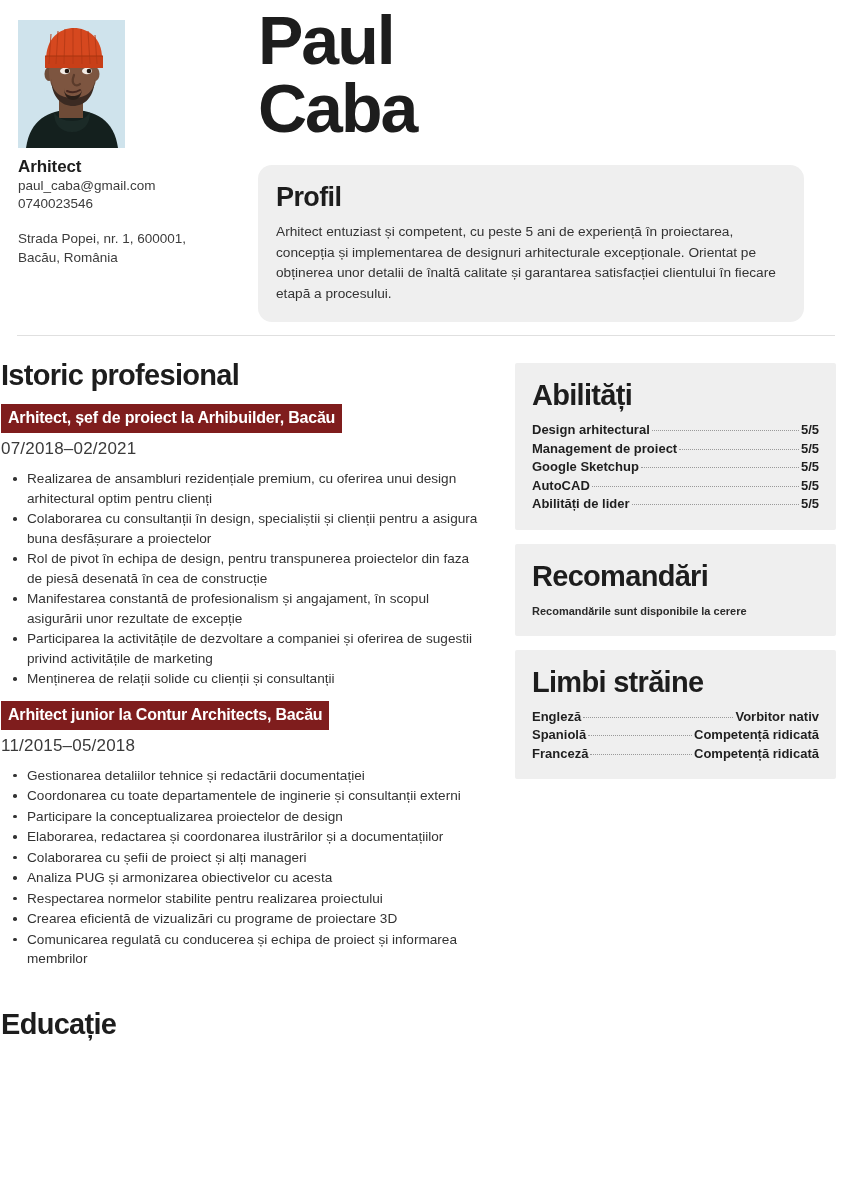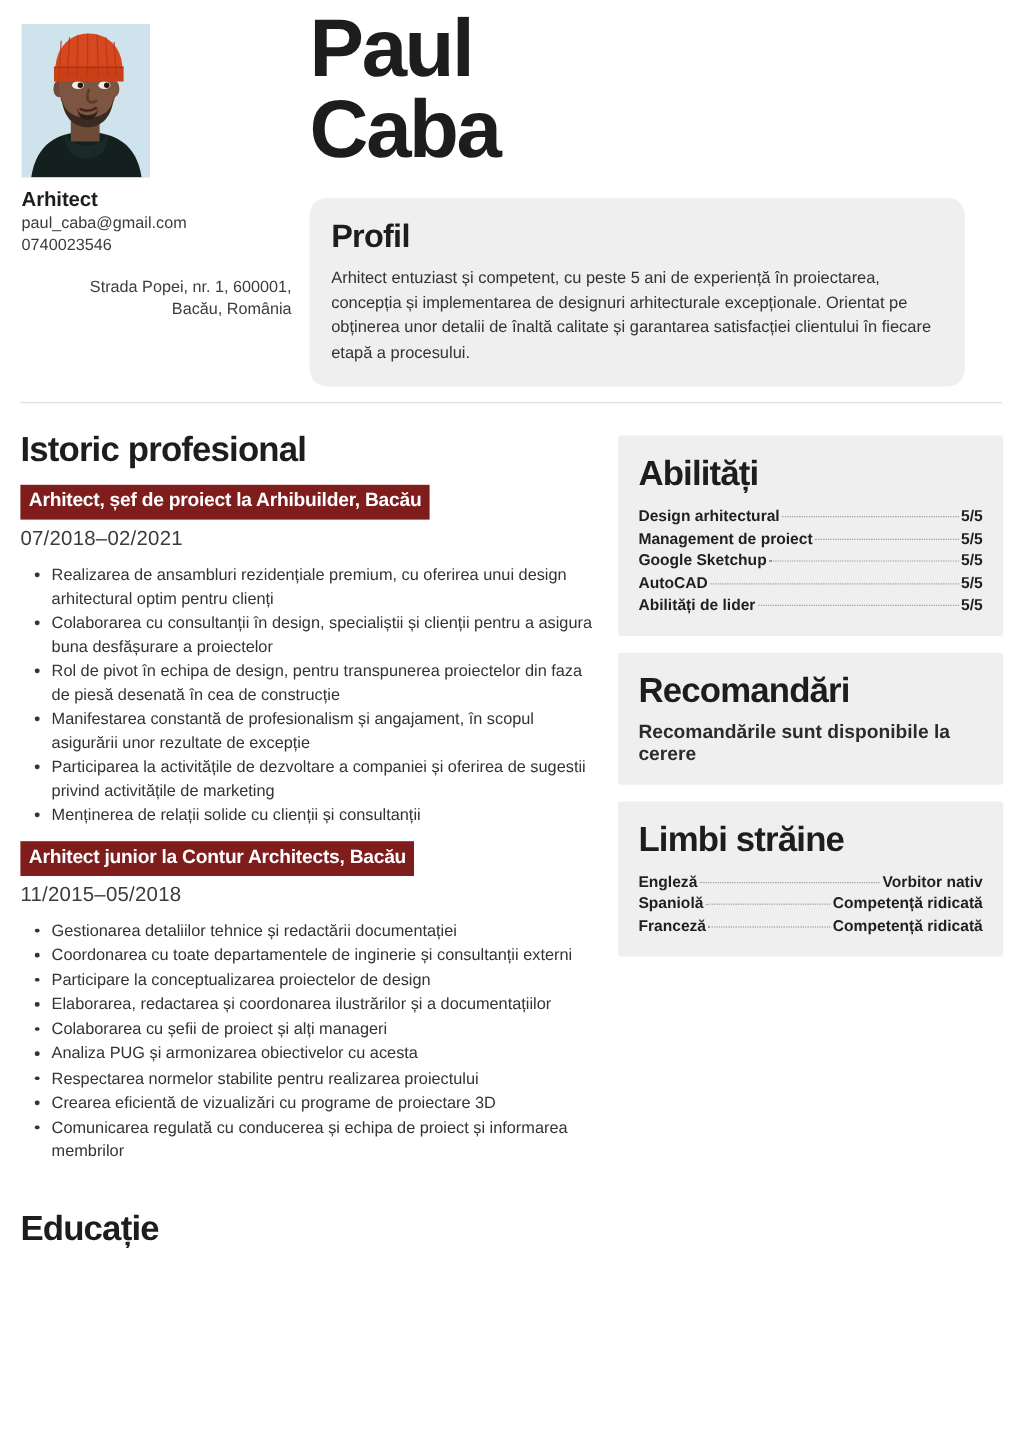--- a/index.html
+++ b/index.html
@@ -53,21 +53,20 @@
     line-height: 21px;
     letter-spacing: -0.1px;
   }
   .contact-line {
     font-size: 13.5px;
     color: #3c3c3c;
     line-height: 18px;
   }
   .address-block {
     margin-top: 16px;
-    text-align: right;
   }
   .address-line {
     font-size: 13.5px;
     color: #3c3c3c;
     line-height: 19px;
   }
 
   .name {
     position: absolute;
     left: 258px; top: 6px;
@@ -104,21 +103,21 @@
   .divider {
     position: absolute;
     left: 17px; top: 335px;
     width: 818px; height: 1px;
     background: #e0e0e0;
   }
 
   
   .main-col {
     position: absolute;
-    left: 17px; top: 358px;
+    left: 1px; top: 358px;
     width: 482px;
   }
   .section-title {
     font-size: 29px;
     font-weight: bold;
     color: #1d1d1d;
     line-height: 34px;
     letter-spacing: -0.7px;
   }
 
@@ -181,21 +180,21 @@
   }
   .side-title {
     font-size: 29px;
     font-weight: bold;
     color: #1d1d1d;
     line-height: 36px;
     letter-spacing: -0.7px;
     margin-bottom: 8px;
   }
   .side-note {
-    font-size: 16px;
+    font-size: 11px;
     font-weight: bold;
     color: #2b2b2b;
     line-height: 18px;
   }
 
   .leader-row {
     display: flex;
     align-items: baseline;
     font-size: 13px;
     font-weight: bold;

